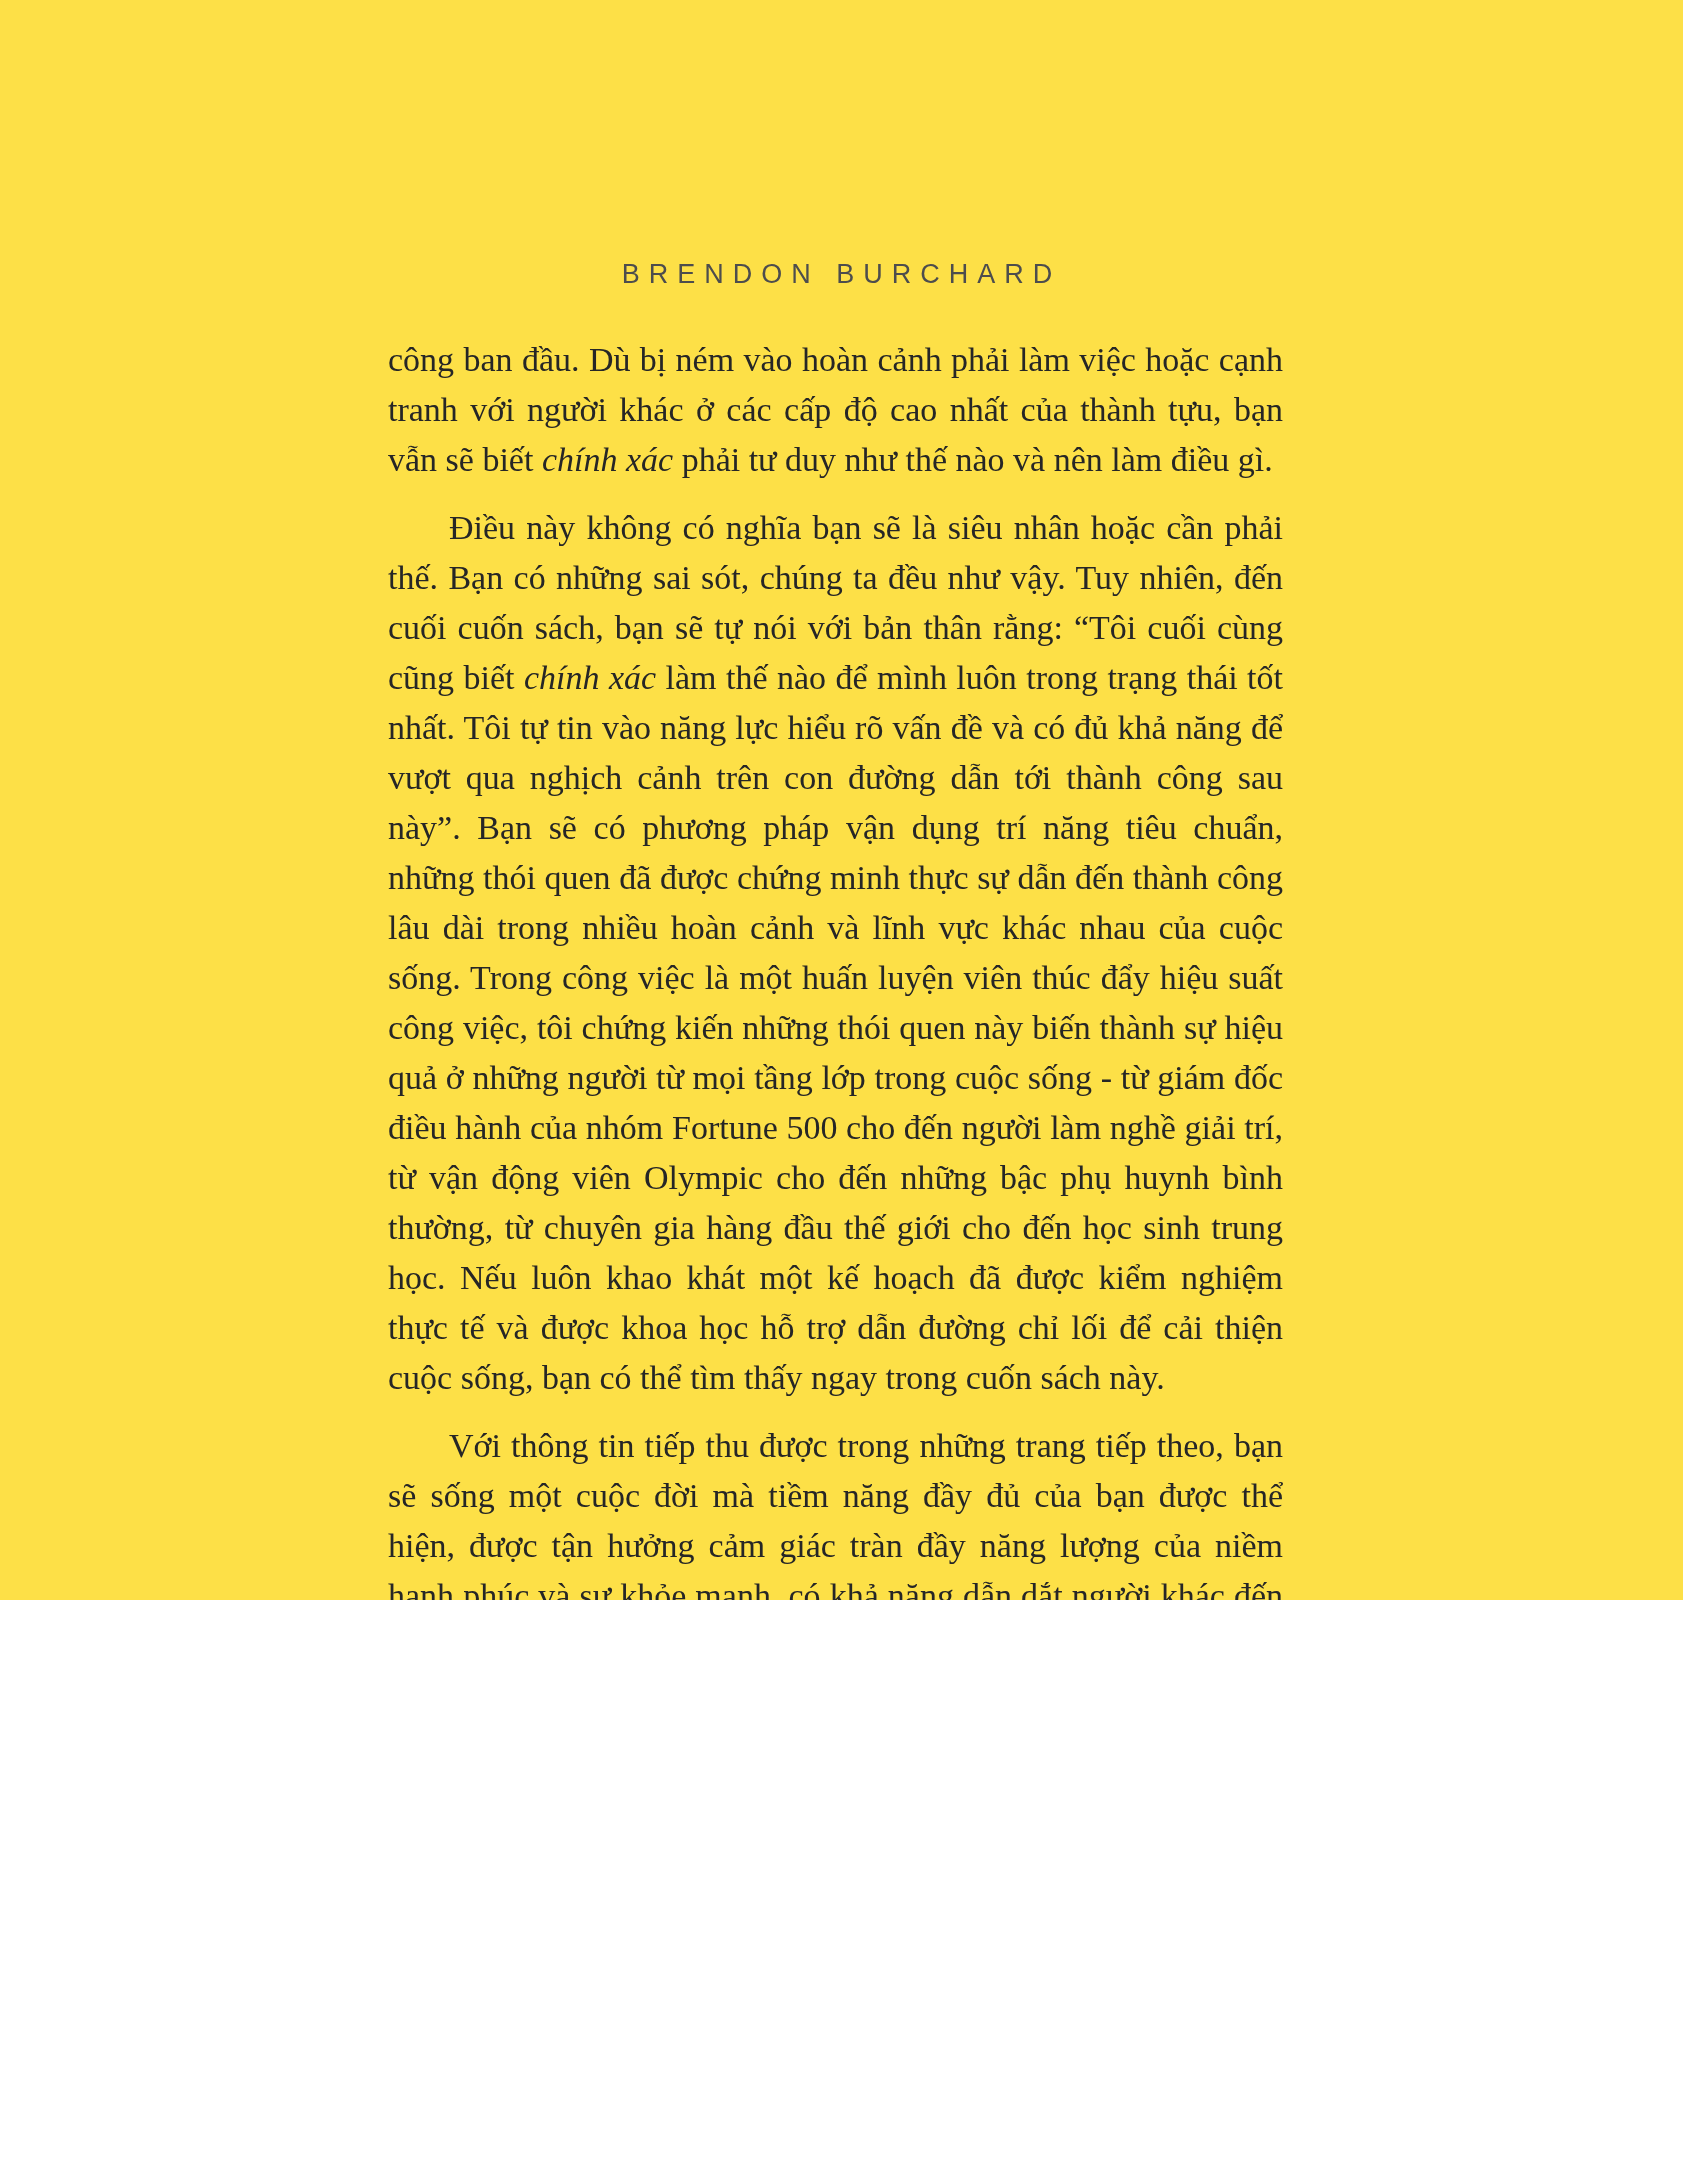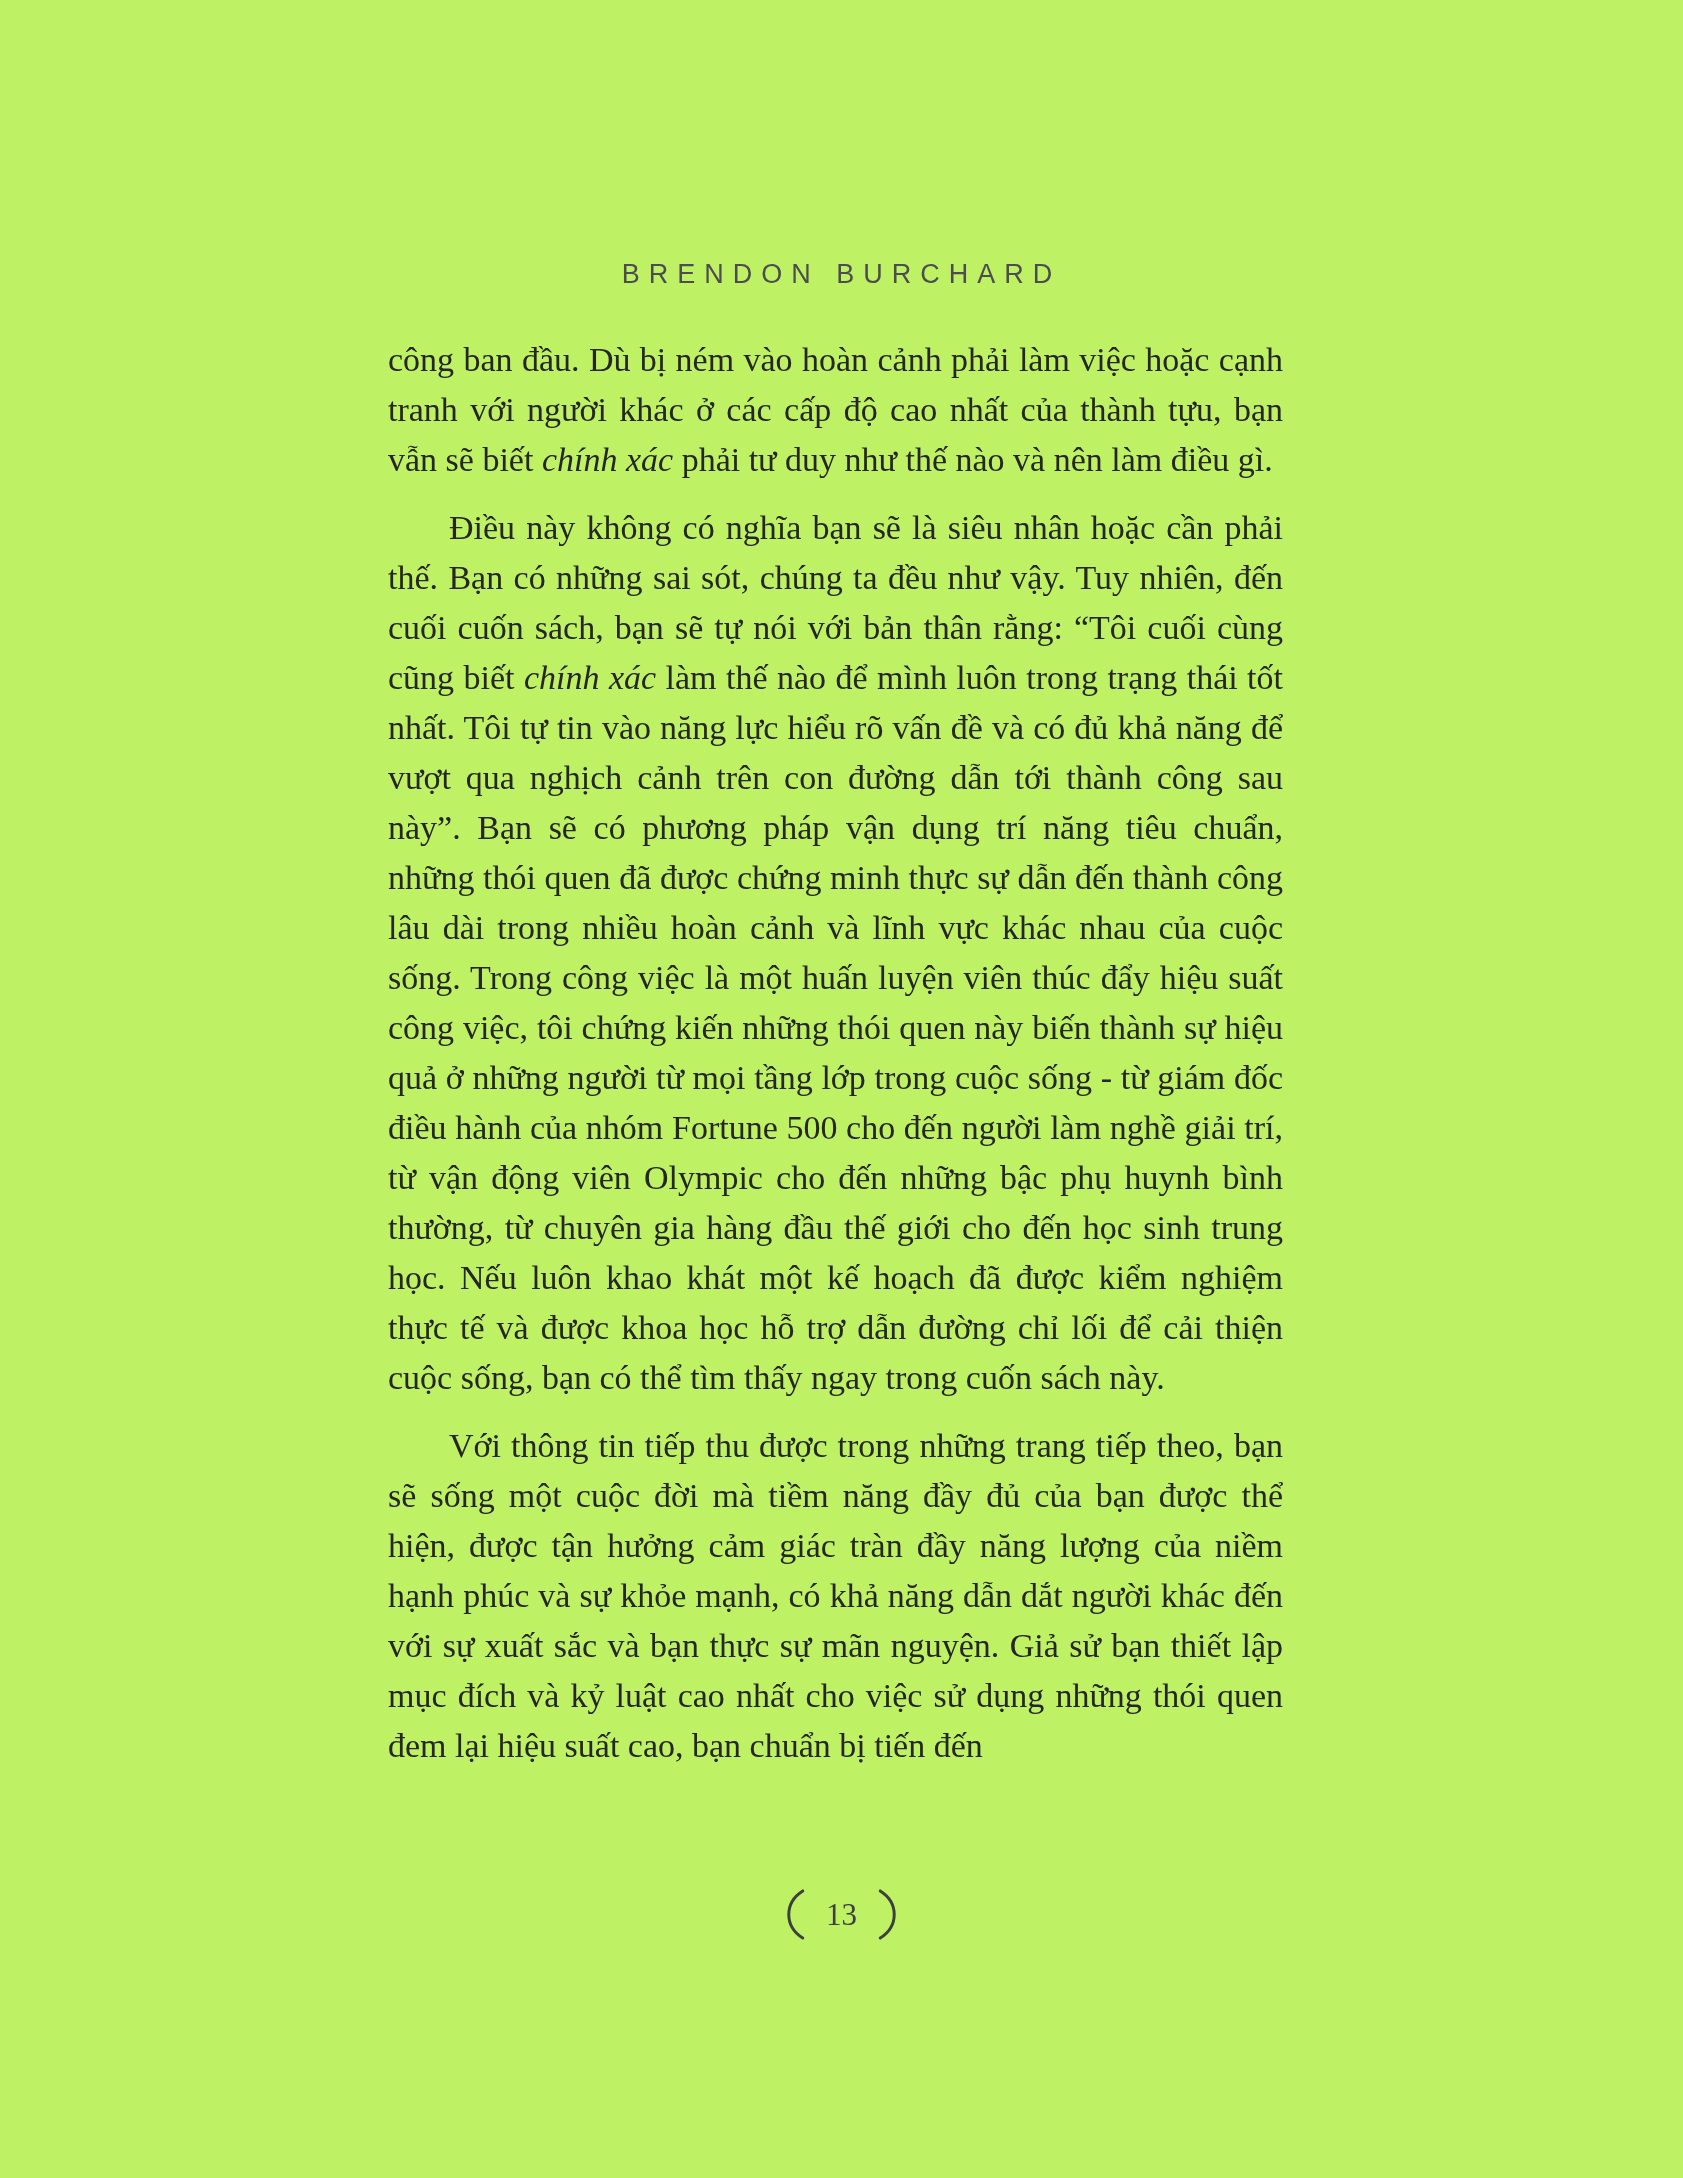--- a/index.html
+++ b/index.html
@@ -3,22 +3,22 @@
 <meta charset="utf-8">
 <style>
   html, body {
     margin: 0;
     padding: 0;
     background: #ffffff;
   }
   .page {
     position: relative;
     width: 1683px;
-    height: 2178px;
-    background: #bef264;
+    height: 1600px;
+    background: #fde047;
     font-family: "Liberation Serif", serif;
     color: #262626;
     overflow: hidden;
   }
   .running-header {
     position: absolute;
     top: 259px;
     left: 0;
     width: 100%;
     text-align: center;

